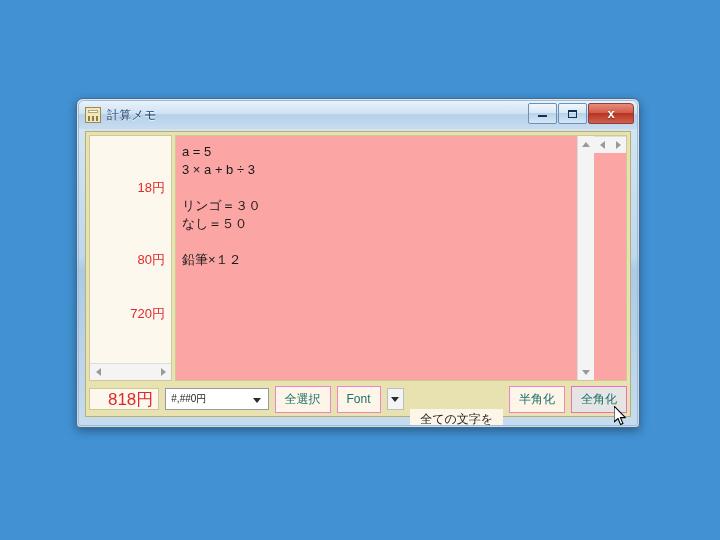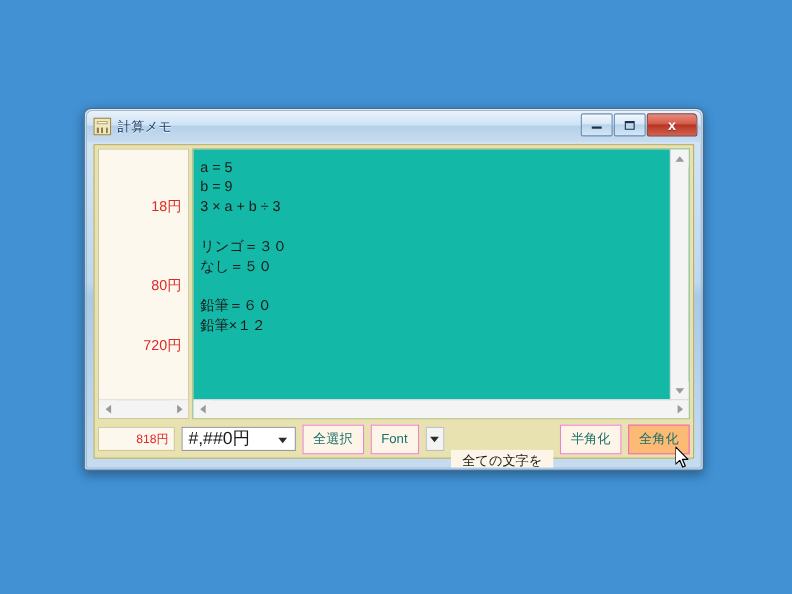--- a/index.html
+++ b/index.html
@@ -173,25 +173,25 @@
     text-align: right;
     font-size: 13px;
     color: #e02828;
     white-space: nowrap;
   }
   .res-line.blank { color: transparent; }
 
   
   #text-pane {
     flex: 1;
-    background: #14b8a6;
+    background: #fca5a5;
     border: 1px solid #cfc898;
     box-sizing: border-box;
     display: flex;
-    flex-direction: column;
+    flex-direction: row;
     min-width: 0;
     justify-content: space-between;
   }
   #text-body {
     flex: 1;
     display: flex;
     min-height: 0;
   }
   #text-lines {
     flex: 1;
@@ -257,33 +257,33 @@
   #total-field {
     width: 80px;
     height: 22px;
     background: #fdf8ee;
     border: 1px solid #cfc898;
     box-sizing: border-box;
     display: flex;
     align-items: center;
     justify-content: flex-end;
     padding-right: 5px;
-    font-size: 11px;
+    font-size: 17px;
     color: #e02828;
   }
   #format-combo {
     width: 118px;
     height: 22px;
     background: #ffffff;
     border: 1px solid #9a9a9a;
     box-sizing: border-box;
     display: flex;
     align-items: center;
     padding-left: 5px;
-    font-size: 16px;
+    font-size: 10px;
     color: #1a1a1a;
     position: relative;
   }
   #format-combo .combo-arrow {
     position: absolute;
     right: 7px;
     top: 9px;
   }
   .pink-btn {
     height: 27px;
@@ -293,21 +293,21 @@
     box-sizing: border-box;
     display: flex;
     align-items: center;
     justify-content: center;
     font-size: 12px;
     color: #1f6f6b;
     cursor: default;
     white-space: nowrap;
   }
   .pink-btn.hover {
-    background: #fdba74;
+    background: #e5e5e5;
     border-color: #ef6cc0;
   }
   #mini-dropdown {
     width: 20px;
     height: 22px;
     background: #f4f4f4;
     border: 1px solid #bdbdbd;
     box-sizing: border-box;
     display: flex;
     align-items: center;
@@ -387,27 +387,25 @@
             <div class="sb-arrow">
                 <div class="tri tri-right"></div>
               </div>
           </div>
         </div>
 
         <div id="text-pane">
           <div id="text-body">
             <div id="text-lines">
                 <div class="txt-line">a = 5</div>
-                <div class="txt-line">b = 9</div>
                 <div class="txt-line">3 × a + b ÷ 3</div>
                 <div class="txt-line">&nbsp;</div>
                 <div class="txt-line">リンゴ＝３０</div>
                 <div class="txt-line">なし＝５０</div>
                 <div class="txt-line">&nbsp;</div>
-                <div class="txt-line">鉛筆＝６０</div>
                 <div class="txt-line">鉛筆×１２</div>
               </div>
             <div class="vscroll">
               <div class="sb-arrow">
                   <div class="tri tri-up"></div>
                 </div>
               <div class="sb-arrow">
                   <div class="tri tri-down"></div>
                 </div>
             </div>

